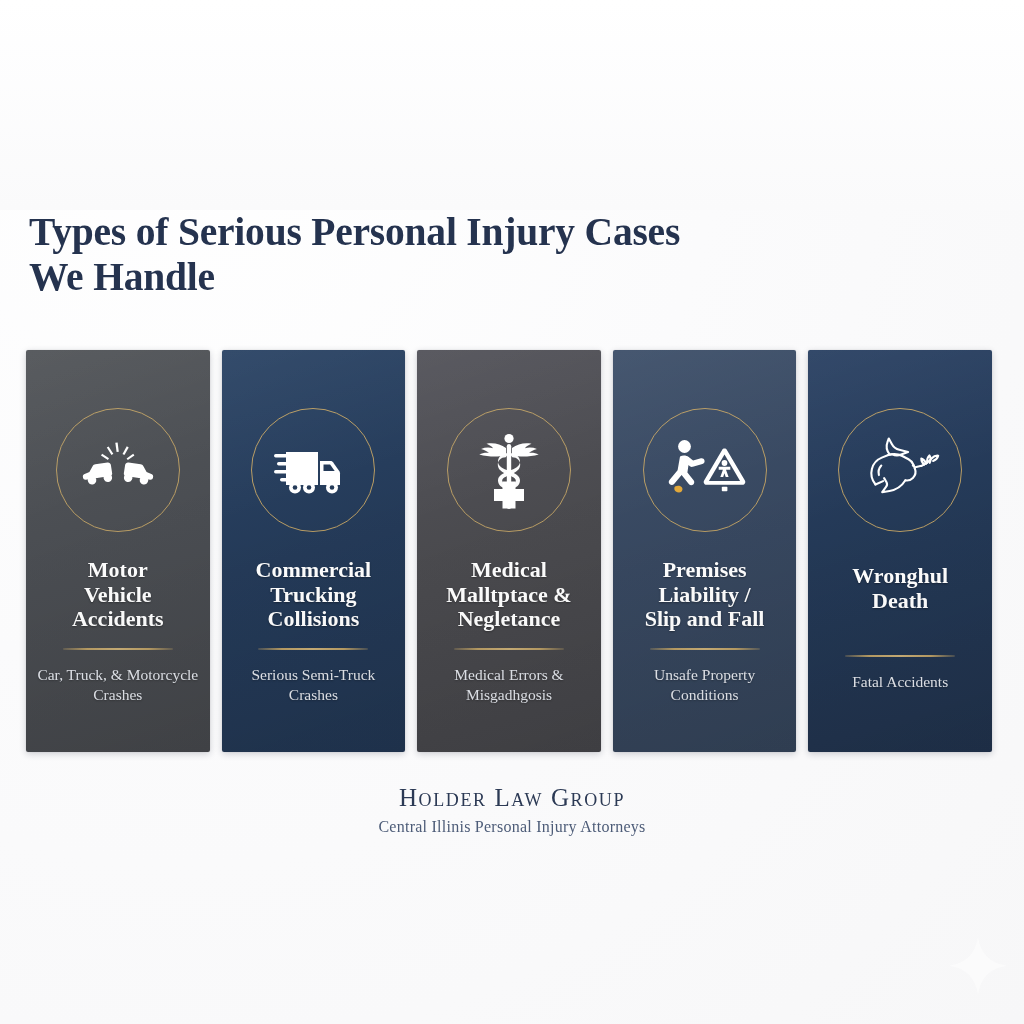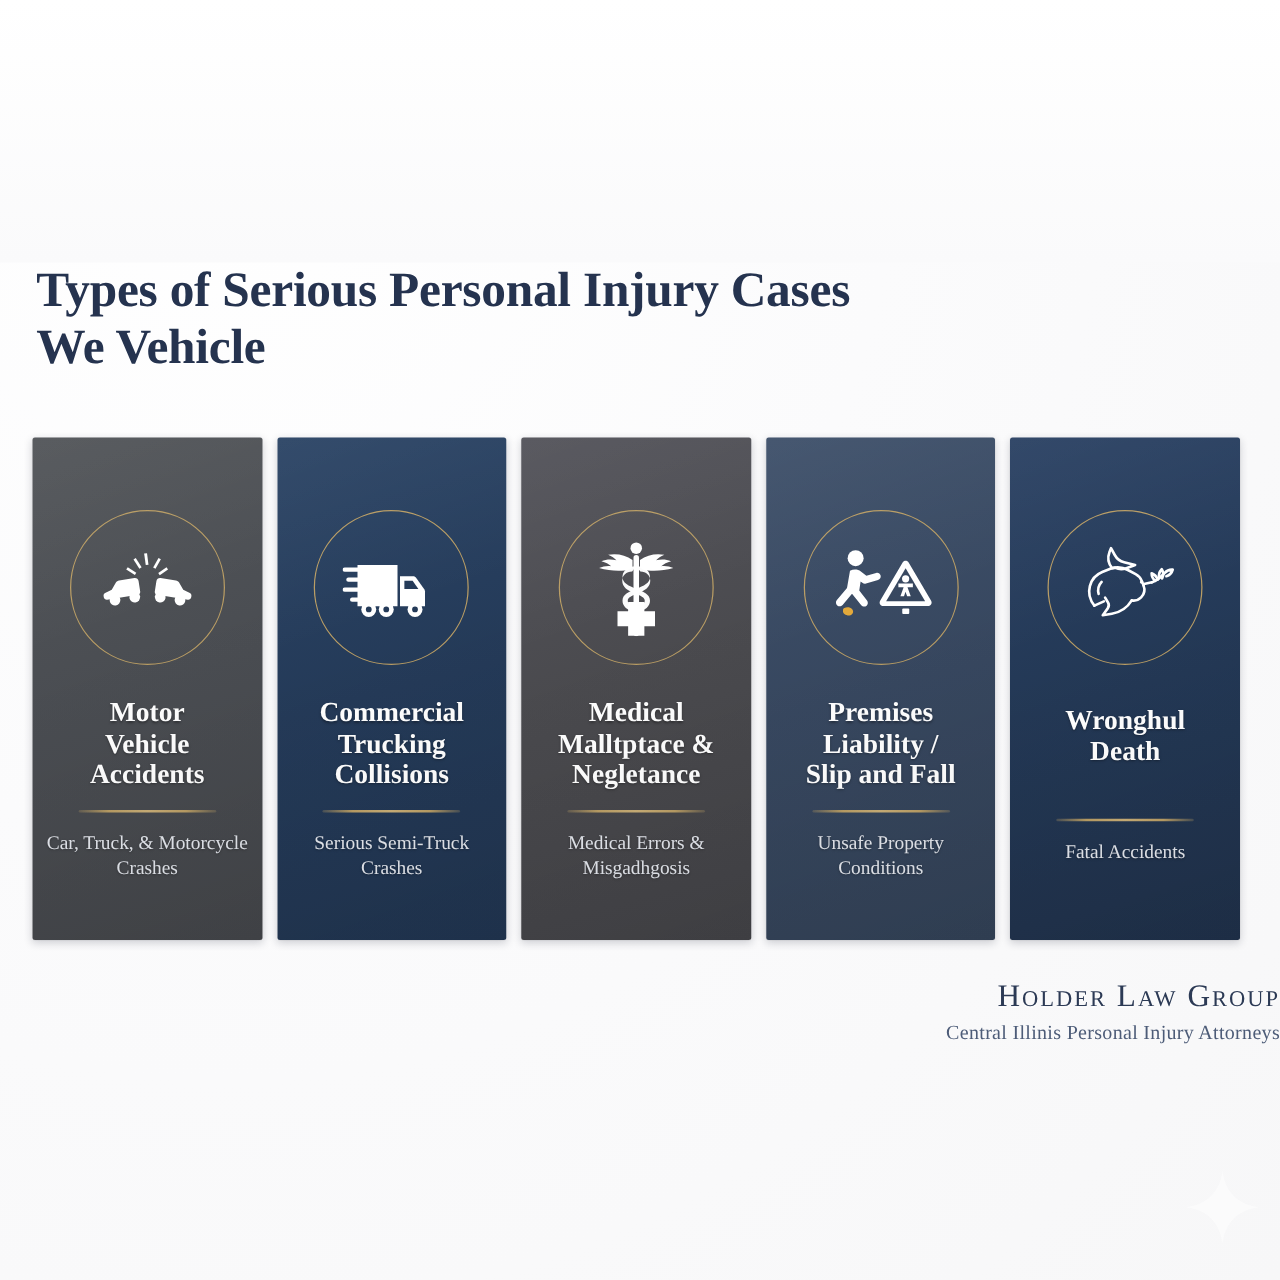--- a/index.html
+++ b/index.html
@@ -111,21 +111,21 @@
     text-shadow:0 1px 2px rgba(0,0,0,.3);
   }
   
   .card.short .ctitle{ margin-top:32px; }
   .card.short .divider{ margin-top:42px; }
 
   
   .brand{
     position:absolute;
     left:0; right:0; top:784px;
-    text-align:right;
+    text-align:center;
   }
   .brand-name{
     font-family:"Liberation Serif", serif;
     font-weight:400;
     font-size:25px;
     letter-spacing:1.6px;
     font-variant:small-caps;
     color:#2c3a55;
     text-shadow:0 1px 1px rgba(255,255,255,.8);
   }
@@ -146,21 +146,21 @@
     pointer-events:none;
   }
 </style>
 </head>
 <body>
 
 <div class="poster">
 
   <h1 class="headline">
     <span>Types of Serious Personal Injury Cases</span>
-    <span class="l2">We Vehicle</span>
+    <span class="l2">We Handle</span>
   </h1>
 
   <div class="cards">
 
     <div class="card" style="background:linear-gradient(165deg,#525559 0%,#4a4d52 48%,#434549 100%);">
       <div class="medallion">
         <svg width="74" height="60" viewBox="0 0 74 60">
           <g fill="#ffffff">
 
             <path d="M36.6 2.5l1.2 9.2-2.2.3-1.3-9.2z"></path>

